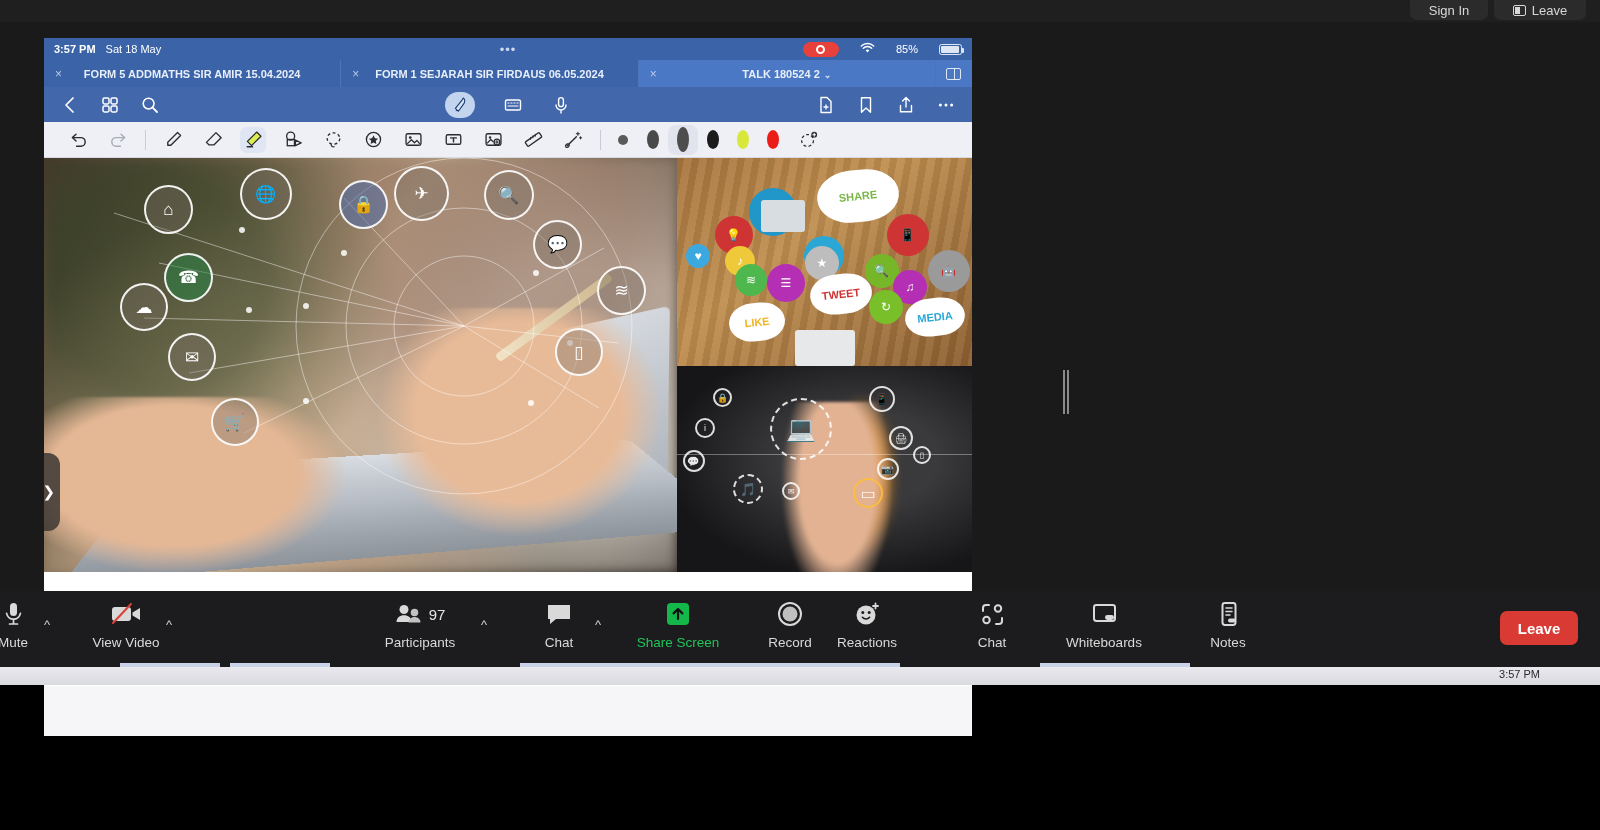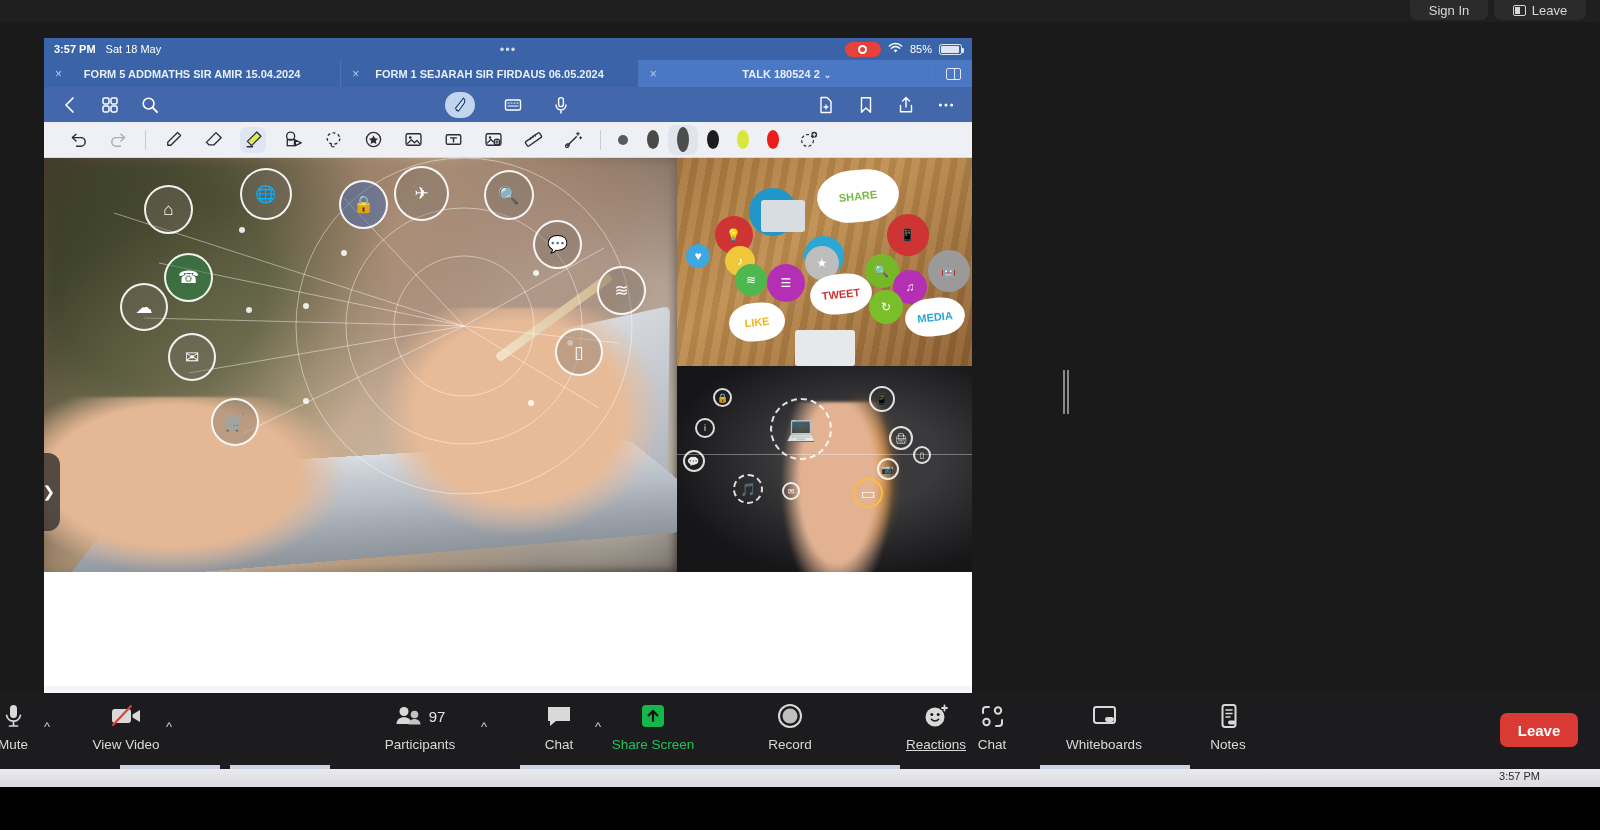--- a/index.html
+++ b/index.html
@@ -2,21 +2,21 @@
 <html><head>
 <meta charset="utf-8">
 <style>
   * { box-sizing: border-box; margin: 0; padding: 0; }
   html, body {
     width: 1600px; height: 830px;
     background: #000;
     font-family: "Liberation Sans", sans-serif;
     overflow: hidden;
   }
-  #root { position: relative; width: 1600px; height: 787px; background: #8b5cf6; }
+  #root { position: relative; width: 1600px; height: 685px; background: #8b5cf6; }
 
   
   .zoom-stage { position: absolute; inset: 0; background: #1a1a1a; }
 
   
   .topbar { position: absolute; top: 0; left: 0; right: 0; height: 22px; background: #1f1f1f; }
   .topbtn {
     position: absolute; top: -10px; height: 30px; background: #2b2b2b; color: #d8d8d8;
     border-radius: 7px; font-size: 13px; display: flex; align-items: flex-end;
     justify-content: center; padding: 0 14px 2px 14px; gap: 6px;
@@ -32,21 +32,21 @@
     background: #ffffff; overflow: hidden;
   }
   
   .ipad-status {
     height: 22px; background: #3b63a8; color: #ffffff; display: flex; align-items: center;
     font-size: 11.5px; padding: 0 10px; position: relative;
   }
   .ipad-status .time { font-weight: bold; font-size: 11px; }
   .ipad-status .date { margin-left: 10px; font-size: 11px; }
   .ipad-status .dots { position: absolute; left: 50%; transform: translateX(-50%); letter-spacing: 1px; font-size: 13px; color: #cdd9ef; }
-  .status-right { margin-left: auto; display: flex; align-items: center; gap: 7px; }
+  .status-right { margin-left: auto; display: flex; align-items: center; gap: 21px; }
   .rec-pill {
     width: 36px; height: 15px; border-radius: 9px; background: #e8403a;
     display: flex; align-items: center; justify-content: center;
   }
   .rec-dot { width: 9px; height: 9px; border-radius: 50%; border: 2px solid #fff; }
   .wifi-ico { font-size: 11px; }
   .batt-pct { font-size: 11px; }
   .batt {
     width: 23px; height: 11px; border: 1.3px solid #dfe6f3; border-radius: 2.5px; position: relative;
   }
@@ -629,41 +629,41 @@
       <div class="zc" style="left:516px;">
         <span class="zic">
           <svg width="26" height="24" viewBox="0 0 26 24">
               <path d="M2 3h22v14H10l-6 5v-5H2z" fill="#d9d9d9"></path>
             </svg>
         </span>
         <span class="zlabel">Chat</span>
       </div>
       <span class="caret" style="left:595px;">^</span>
 
-      <div class="zc" style="left:610px;">
+      <div class="zc" style="left:635px;">
         <span class="zic">
           <svg width="28" height="28" viewBox="0 0 28 28">
               <rect x="3" y="3" width="22" height="22" rx="4" fill="#14b84a"></rect>
               <path d="M14 19V9.5M9.6 13.4 14 9l4.4 4.4" stroke="#111" stroke-width="2.2" fill="none" stroke-linecap="round" stroke-linejoin="round"></path>
             </svg>
         </span>
         <span class="zlabel" style="color:#20c45a;">Share Screen</span>
       </div>
 
       <div class="zc" style="left:747px;">
         <span class="zic">
           <svg width="26" height="26" viewBox="0 0 26 26">
               <circle cx="13" cy="13" r="11" fill="none" stroke="#d9d9d9" stroke-width="2"></circle>
               <circle cx="13" cy="13" r="7.5" fill="#bfbfbf"></circle>
             </svg>
         </span>
         <span class="zlabel">Record</span>
       </div>
 
-      <div class="zc" style="left:893px;text-decoration:underline;">
+      <div class="zc" style="left:824px;">
         <span class="zic">
           <svg width="27" height="26" viewBox="0 0 27 26">
               <circle cx="12" cy="14" r="9.5" fill="#d9d9d9"></circle>
               <circle cx="8.8" cy="11.6" r="1.5" fill="#1c1c1e"></circle>
               <circle cx="15.2" cy="11.6" r="1.5" fill="#1c1c1e"></circle>
               <path d="M8.4 16.2a4.6 4.6 0 0 0 7.2 0" stroke="#1c1c1e" stroke-width="1.5" fill="none" stroke-linecap="round"></path>
               <path d="M21.5 2.5v5M19 5h5" stroke="#d9d9d9" stroke-width="1.8" stroke-linecap="round"></path>
             </svg>
         </span>
         <span class="zlabel">Reactions</span>

